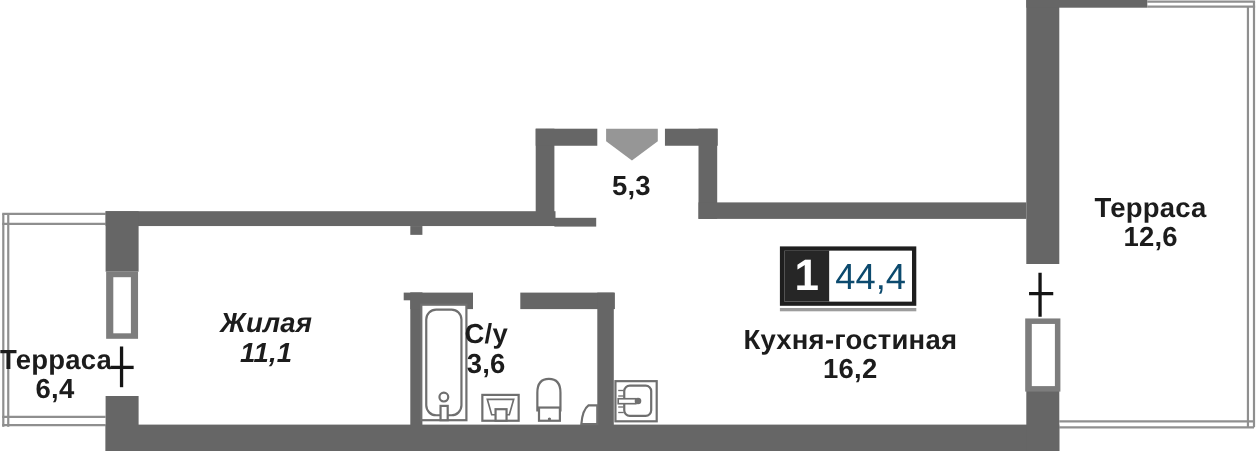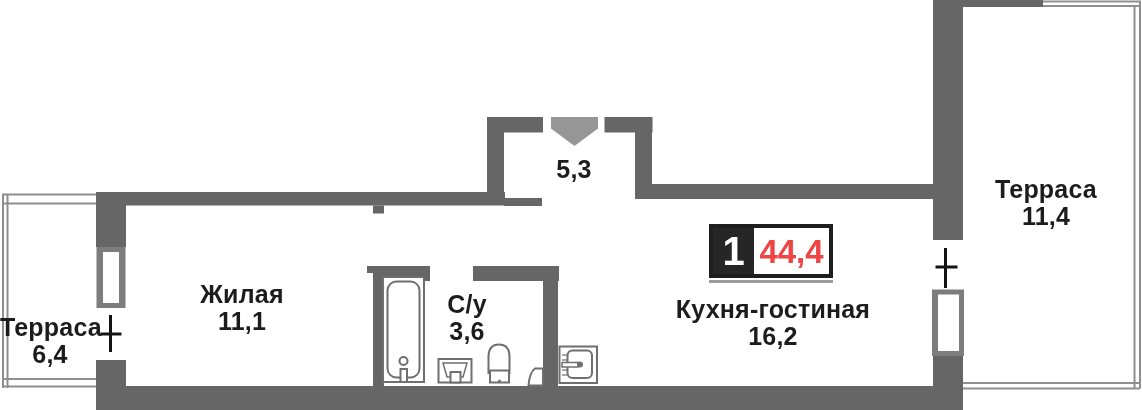--- a/index.html
+++ b/index.html
@@ -16,21 +16,21 @@
     position:absolute;left:709px;top:224px;width:124px;height:54px;
     box-sizing:border-box;border:4px solid #1e1e1e;background:#fff;
     display:flex;align-items:stretch;
   }
   .badge-left{
     width:41px;background:#262626;color:#fff;display:flex;align-items:center;justify-content:center;
     font-size:40px;font-weight:700;line-height:1;
   }
   .badge-right{
     flex:1;display:flex;align-items:center;justify-content:center;background:#fff;
-    color:#ef4444;font-size:33px;font-weight:700;line-height:1;text-align:center;
+    color:#0c4a6e;font-size:33px;font-weight:400;line-height:1;text-align:center;
   }
   .badge-shadow{position:absolute;left:709px;top:280px;width:124px;height:3px;background:#9c9c9c;}
 </style>
 </head>
 <body>
 
 <div id="plan">
 
   <svg id="geom" viewBox="0 0 1142 410">
 
@@ -127,42 +127,42 @@
         <circle cx="580" cy="364.5" r="3" fill="#6f6f6f" stroke="none"></circle>
       </g>
     </g>
   </svg>
 
   <div class="room-label" style="left:0;top:314px;width:100px;">
     <div>Терраса</div>
     <div>6,4</div>
   </div>
 
-  <div class="room-label" style="left:162px;top:281px;width:160px;">
+  <div class="room-label" style="left:162px;top:281px;width:160px;font-style:italic;">
     <div>Жилая</div>
     <div>11,1</div>
   </div>
 
-  <div class="room-label" style="left:427px;top:291px;width:80px;">
+  <div class="room-label" style="left:402px;top:291px;width:80px;">
     <div>С/у</div>
     <div>3,6</div>
   </div>
 
   <div class="room-label" style="left:534px;top:156px;width:80px;">
     <div>5,3</div>
   </div>
 
   <div class="room-label" style="left:653px;top:296px;width:240px;">
     <div>Кухня-гостиная</div>
     <div>16,2</div>
   </div>
 
   <div class="room-label" style="left:966px;top:176px;width:160px;">
     <div>Терраса</div>
-    <div>11,4</div>
+    <div>12,6</div>
   </div>
 
   <div class="area-badge">
     <div class="badge-left">1</div>
     <div class="badge-right">44,4</div>
   </div>
   <div class="badge-shadow"></div>
 
 </div>
 

